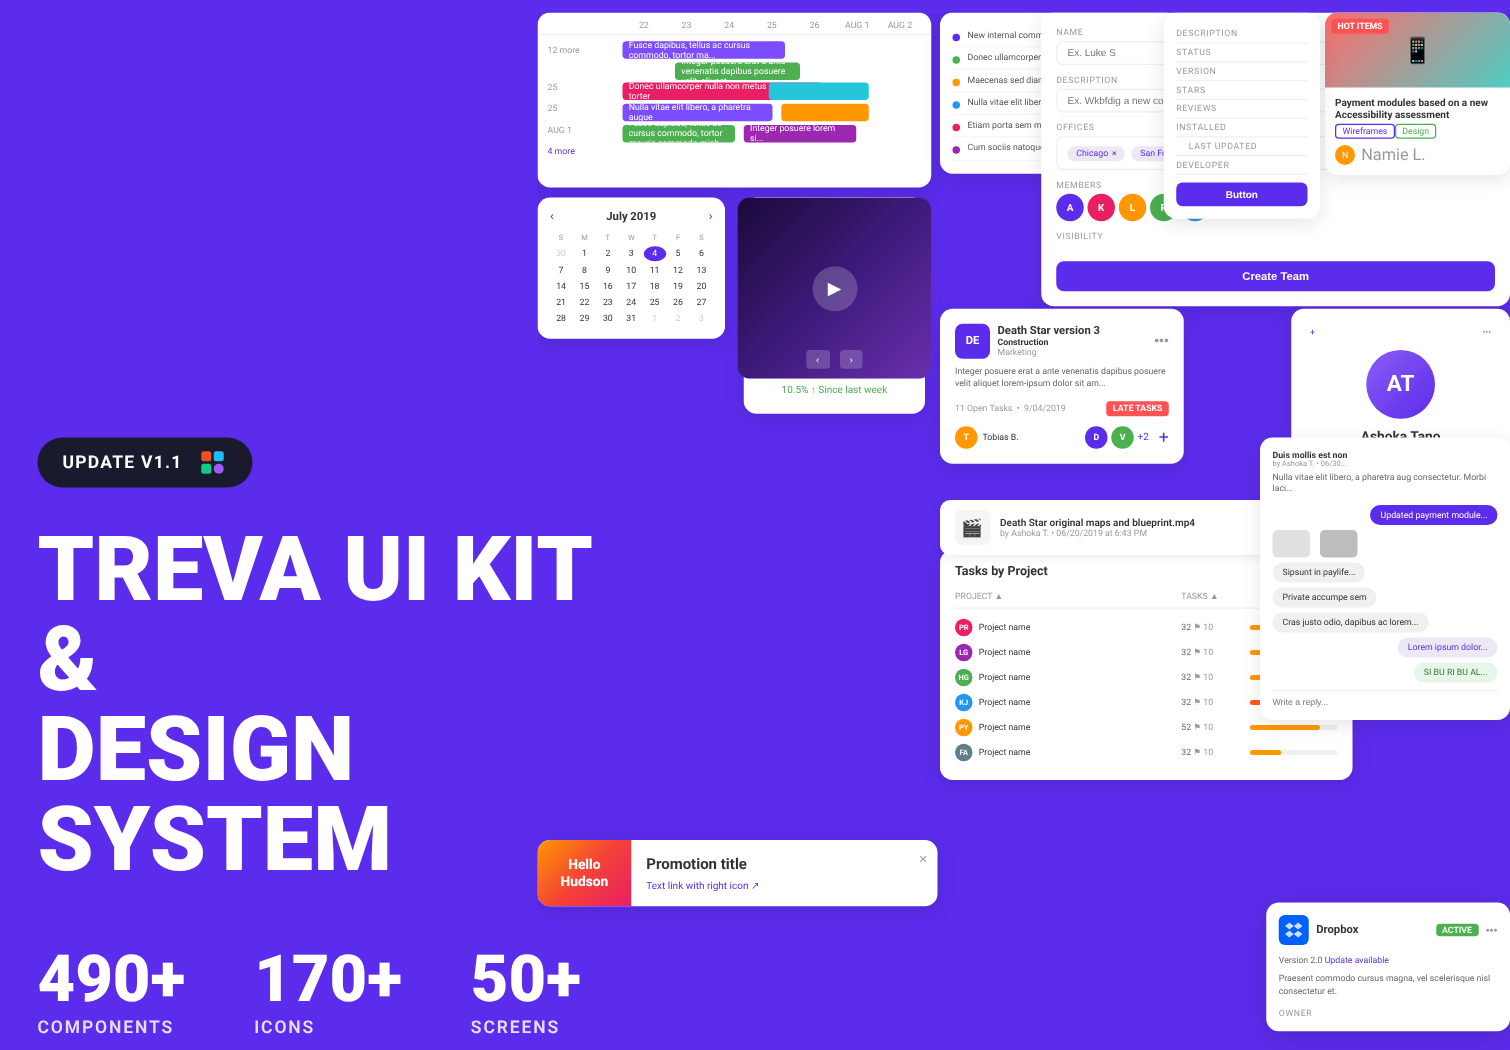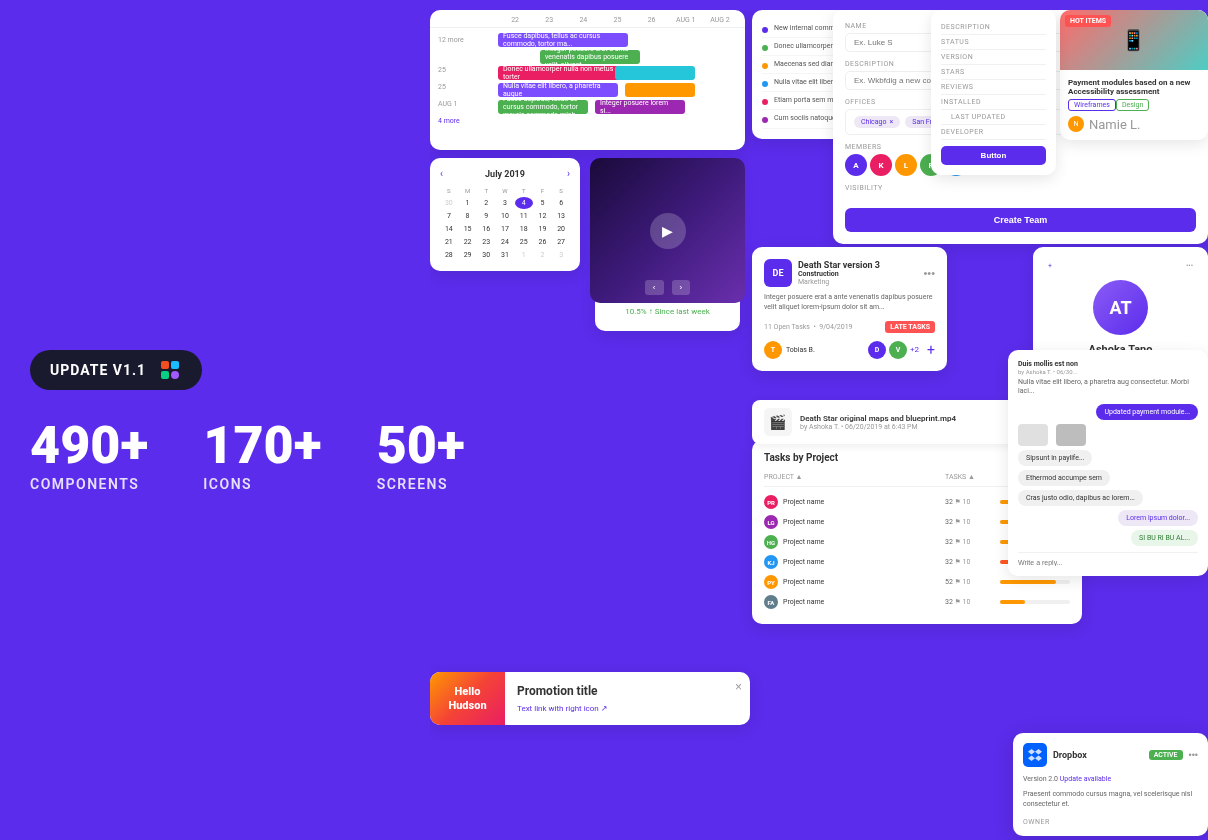--- a/index.html
+++ b/index.html
@@ -262,20 +262,24 @@
 
     <svg class="figma-icon" viewBox="0 0 24 24" fill="none">
       <rect x="3" y="3" width="8" height="8" rx="2" fill="#F24E1E"></rect>
       <rect x="13" y="3" width="8" height="8" rx="2" fill="#1ABCFE"></rect>
       <rect x="3" y="13" width="8" height="8" rx="2" fill="#0ACF83"></rect>
       <circle cx="17" cy="17" r="4" fill="#A259FF"></circle>
     </svg>
   </div>
 
   
+  <div class="main-title">
+    <span>TREVA UI KIT &amp;</span><br>
+    <span>DESIGN SYSTEM</span>
+  </div>
 
   
   <div class="stats-grid">
     <div class="stat-item">
       <div class="stat-number">490+</div>
       <div class="stat-label">COMPONENTS</div>
     </div>
     <div class="stat-item">
       <div class="stat-number">170+</div>
       <div class="stat-label">ICONS</div>
@@ -629,21 +633,21 @@
     <div style="width:75px;background:linear-gradient(135deg,#FF9800 0%,#F44336 50%,#E91E63 100%);display:flex;align-items:center;justify-content:center;flex-shrink:0;padding:10px;flex-direction:column;">
       <div style="color:white;font-size:11px;font-weight:800;text-align:center;line-height:1.2;">Hello<br>Hudson</div>
     </div>
     <div style="padding:12px;flex:1;position:relative;">
       <button style="position:absolute;top:8px;right:8px;background:none;border:none;font-size:12px;color:#999;cursor:pointer;">×</button>
       <div style="font-size:12px;font-weight:700;color:#333;margin-bottom:6px;">Promotion title</div>
       <div style="font-size:8px;color:#5B2CEB;cursor:pointer;">Text link with right icon ↗</div>
     </div>
   </div>
 
-  <div style="position:absolute;bottom:4px;right:0;width:195px;background:white;border-radius:10px;padding:10px;box-shadow:0 4px 20px rgba(0,0,0,0.15);">
+  <div style="position:absolute;bottom:15px;right:0;width:195px;background:white;border-radius:10px;padding:10px;box-shadow:0 4px 20px rgba(0,0,0,0.15);">
     <div style="display:flex;align-items:center;gap:6px;margin-bottom:8px;">
       <div style="width:24px;height:24px;background:#0061FF;border-radius:5px;display:flex;align-items:center;justify-content:center;color:white;font-size:11px;">
         <svg width="14" height="14" viewBox="0 0 14 14" fill="none">
           <path d="M3.5 1L7 3.75L3.5 6.5L0 3.75L3.5 1ZM10.5 1L14 3.75L10.5 6.5L7 3.75L10.5 1ZM3.5 7.5L7 10.25L3.5 13L0 10.25L3.5 7.5ZM10.5 7.5L14 10.25L10.5 13L7 10.25L10.5 7.5Z" fill="white" fill-opacity="0.8"></path>
         </svg>
       </div>
       <span style="font-size:9px;font-weight:700;color:#333;flex:1;">Dropbox</span>
       <span style="background:#4CAF50;color:white;border-radius:3px;padding:1px 5px;font-size:7px;font-weight:600;">ACTIVE</span>
       <button style="background:none;border:none;color:#999;cursor:pointer;font-size:9px;">•••</button>
     </div>
@@ -707,21 +711,21 @@
       <div style="font-size:7px;color:#666;line-height:1.3;margin-top:3px;">Nulla vitae elit libero, a pharetra aug consectetur. Morbi laci...</div>
     </div>
 
     <div style="display:flex;flex-direction:column;gap:4px;">
       <div style="align-self:flex-end;background:#5B2CEB;color:white;border-radius:10px;padding:4px 8px;font-size:7px;max-width:140px;">Updated payment module...</div>
       <div style="display:flex;gap:8px;">
         <div style="width:30px;height:22px;background:#e0e0e0;border-radius:4px;"></div>
         <div style="width:30px;height:22px;background:#bdbdbd;border-radius:4px;"></div>
       </div>
       <div style="align-self:flex-start;background:#f0f0f0;color:#333;border-radius:10px;padding:4px 8px;font-size:7px;max-width:140px;">Sipsunt in paylife...</div>
-      <div style="align-self:flex-start;background:#f0f0f0;color:#333;border-radius:10px;padding:4px 8px;font-size:7px;max-width:140px;">Ethermod accumpe sem</div>
+      <div style="align-self:flex-start;background:#f0f0f0;color:#333;border-radius:10px;padding:4px 8px;font-size:7px;max-width:140px;">Private accumpe sem</div>
       <div style="align-self:flex-start;background:#f0f0f0;color:#333;border-radius:10px;padding:4px 8px;font-size:7px;max-width:160px;">Cras justo odio, dapibus ac lorem...</div>
       <div style="align-self:flex-end;background:#EDE7F6;color:#5B2CEB;border-radius:10px;padding:4px 8px;font-size:7px;max-width:140px;">Lorem ipsum dolor...</div>
       <div style="align-self:flex-end;background:#E8F5E9;color:#2E7D32;border-radius:10px;padding:4px 8px;font-size:7px;max-width:140px;">SI BU RI BU AL...</div>
     </div>
     <div style="display:flex;align-items:center;border-top:1px solid #f0f0f0;padding-top:6px;margin-top:6px;">
       <input type="text" placeholder="Write a reply..." style="font-size: 7px; border: none; outline: none; flex: 1 1 0%; color: rgb(204, 204, 204);">
     </div>
   </div>
 
 </div>

